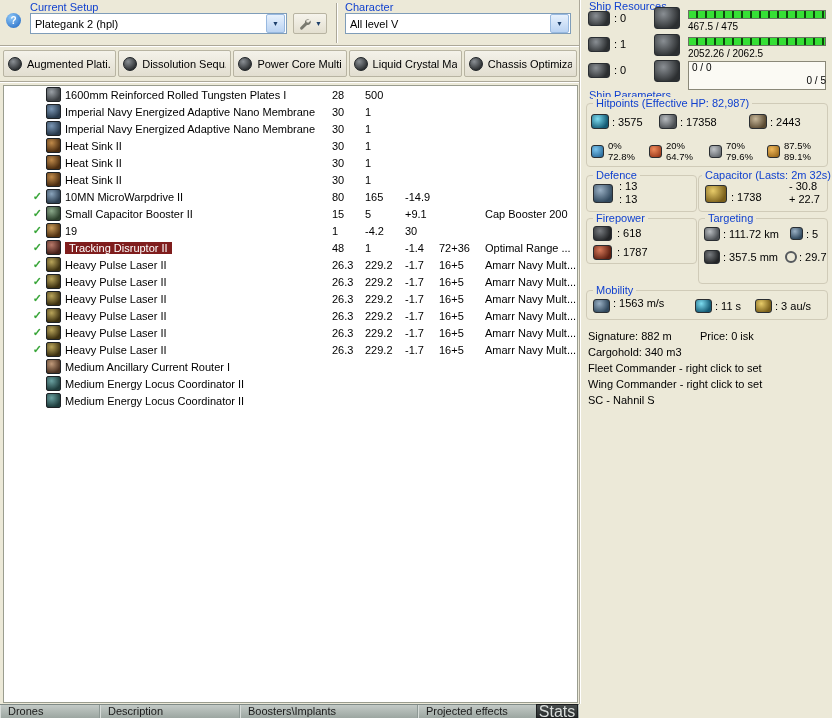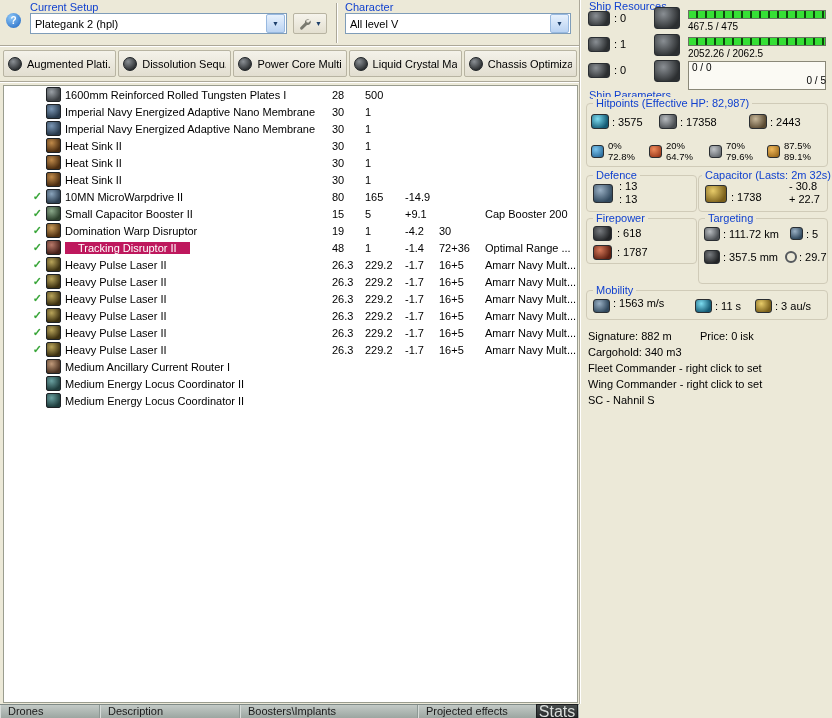--- a/index.html
+++ b/index.html
@@ -53,21 +53,21 @@
   .t-gray   { background:radial-gradient(circle at 35% 30%, #9aa0a6, #3a3e42 75%); }
   .t-blue   { background:radial-gradient(circle at 35% 30%, #7a96b4, #27394c 75%); }
   .t-amber  { background:radial-gradient(circle at 35% 30%, #c08a4a, #4a2c10 75%); }
   .t-steel  { background:radial-gradient(circle at 35% 30%, #8aa4bc, #2c3e50 75%); }
   .t-green  { background:radial-gradient(circle at 35% 30%, #8aa88a, #2c402c 75%); }
   .t-orange { background:radial-gradient(circle at 35% 30%, #c89a5a, #503010 75%); }
   .t-red    { background:radial-gradient(circle at 35% 30%, #b87a6a, #46201a 75%); }
   .t-gold   { background:radial-gradient(circle at 35% 30%, #b8a45a, #3c3010 75%); }
   .t-copper { background:radial-gradient(circle at 35% 30%, #c09a7a, #4a3020 75%); }
   .t-teal   { background:radial-gradient(circle at 35% 30%, #6aa0a0, #1e3c3c 75%); }
-  .selname { background:#be185d; color:#fff; padding:0 13px; }
+  .selname { background:#7f1d1d; color:#fff; padding:0 4px; }
 
   
   .bottom-bar { position:absolute; left:0; top:704px; width:579px; height:14px;
     background:linear-gradient(#c3cac6,#9ca6a1); border-top:1px solid #7f8a86; box-sizing:border-box; }
   .bottom-tabs { display:flex; height:100%; }
   .btab { height:100%; line-height:13px; padding-left:8px; color:#1a1a1a; box-sizing:border-box;
     border-right:1px solid #8d9894; box-shadow:inset 1px 0 0 #d6dbd8; overflow:hidden; white-space:nowrap; }
   .btab:nth-child(1){ width:100px; } .btab:nth-child(2){ width:140px; }
   .btab:nth-child(3){ width:178px; } .btab:nth-child(4){ width:119px; }
   .stats-btn { position:absolute; left:536px; top:704px; width:42px; height:14px; text-align:center; line-height:13px;
@@ -237,21 +237,20 @@
           <div class="mname"><span>Small Capacitor Booster II</span></div>
           <div>15</div>
           <div>5</div>
           <div>+9.1</div>
           <div></div>
           <div>Cap Booster 200</div>
         </div>
         <div class="mrow">
           <div class="mchk">✓</div>
           <div class="micon t-orange"></div>
-          <div class="mname"><span>Domination Warp Disruptor</span></div>
           <div>19</div>
           <div>1</div>
           <div>-4.2</div>
           <div>30</div>
           <div></div>
         </div>
         <div class="mrow">
           <div class="mchk">✓</div>
           <div class="micon t-red"></div>
           <div class="mname"><span class="selname">Tracking Disruptor II</span></div>

